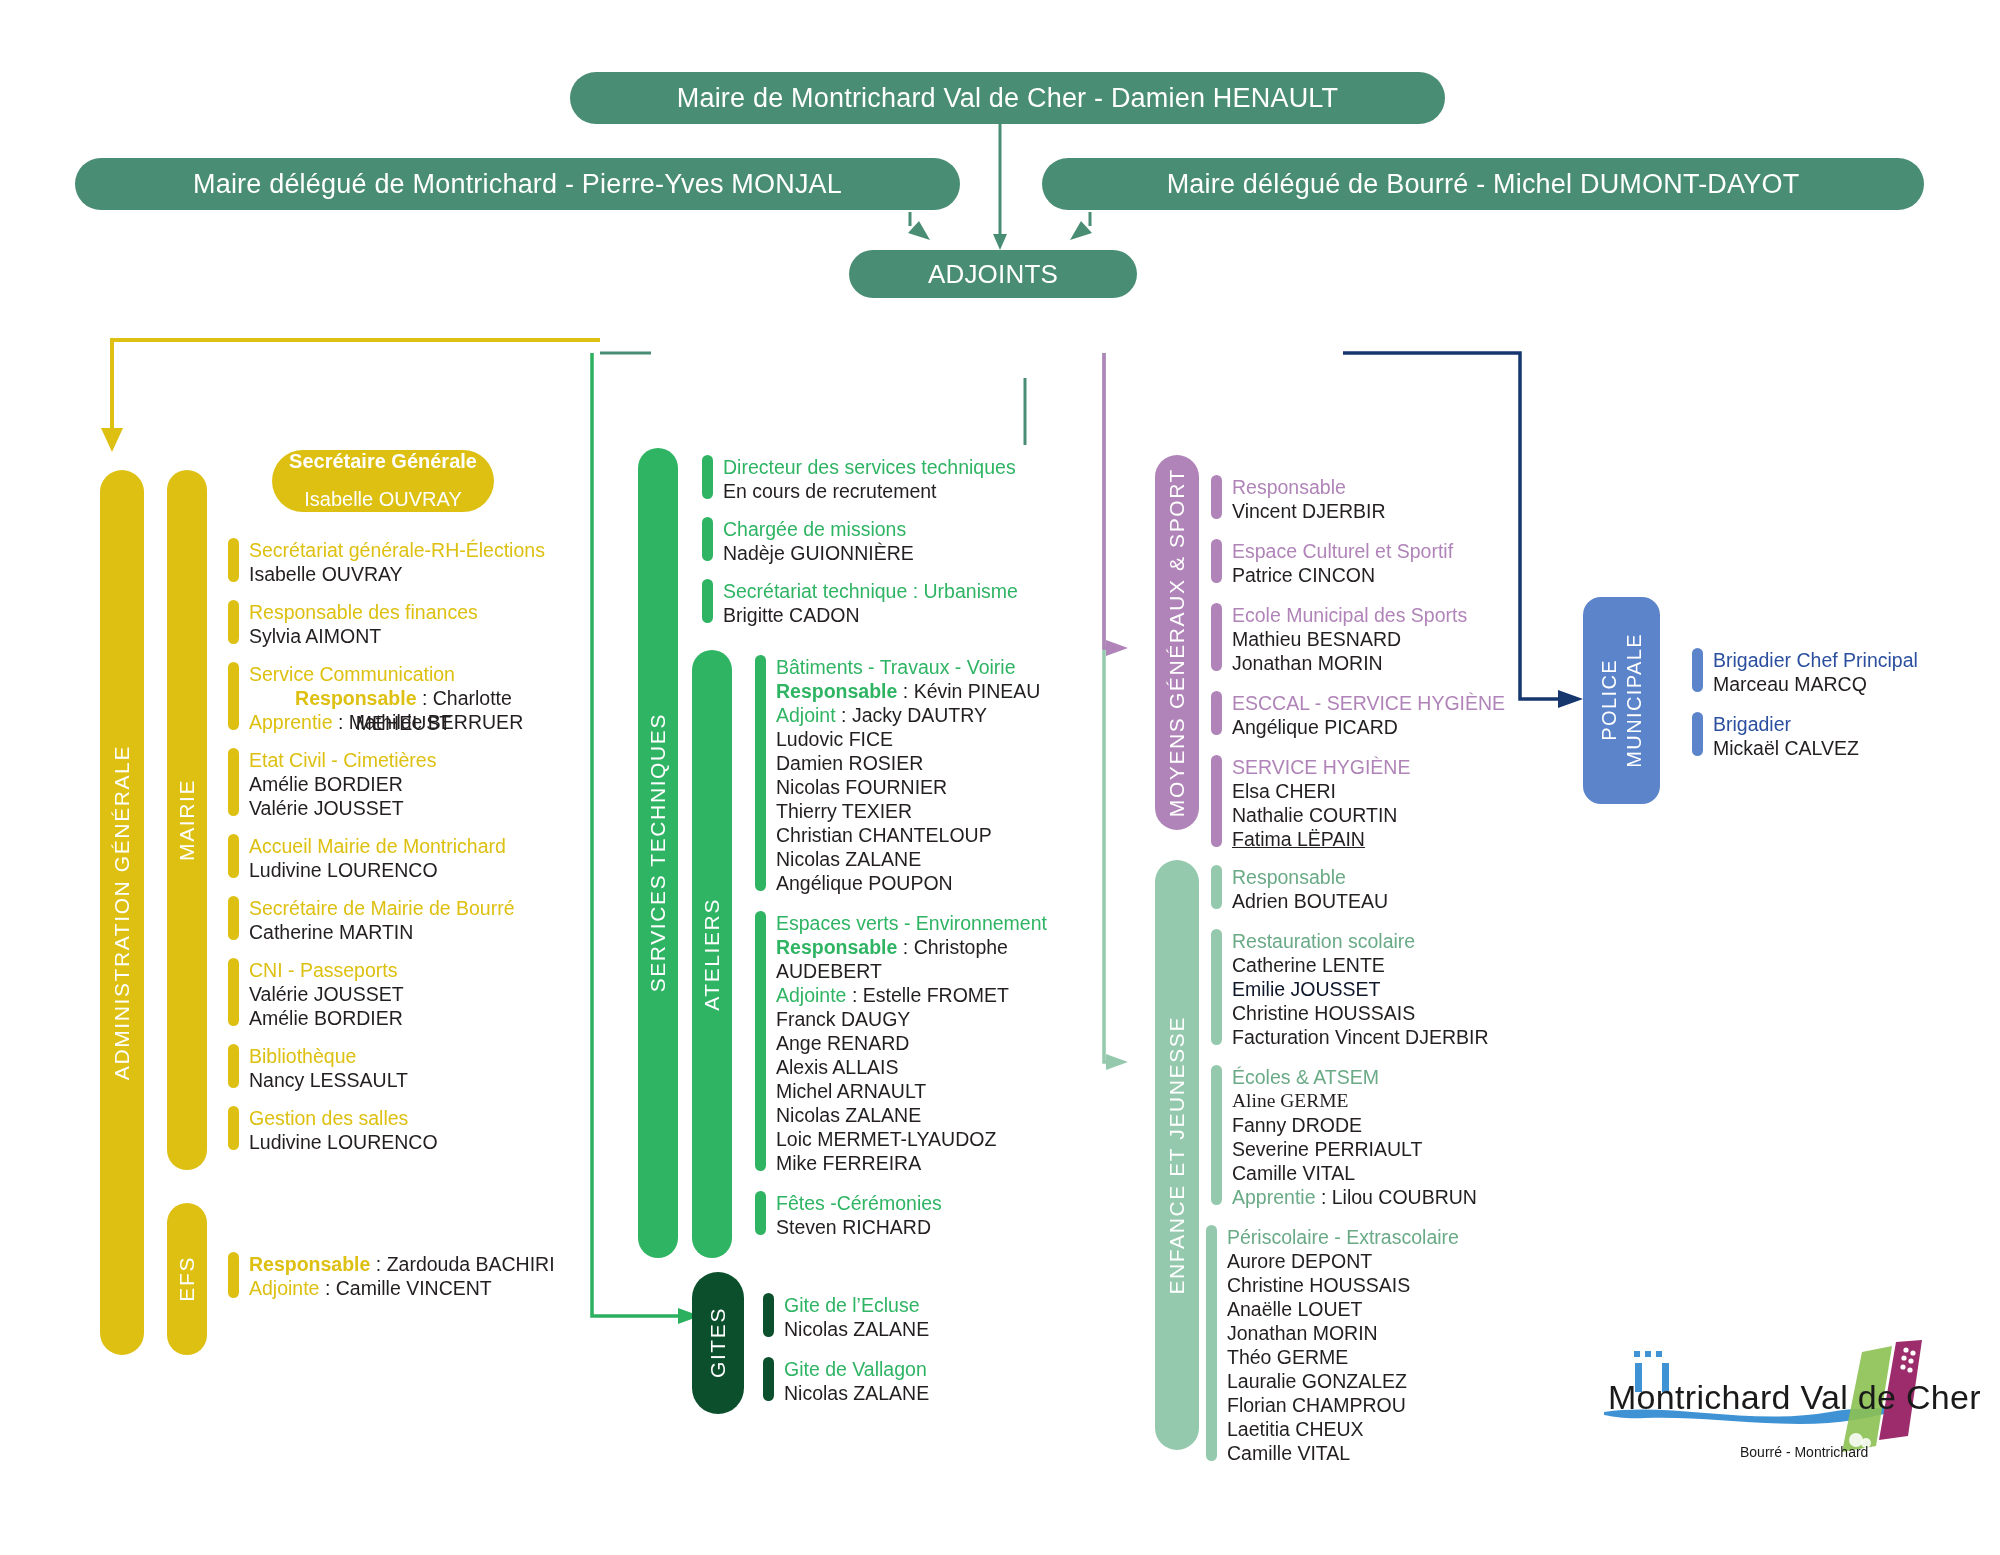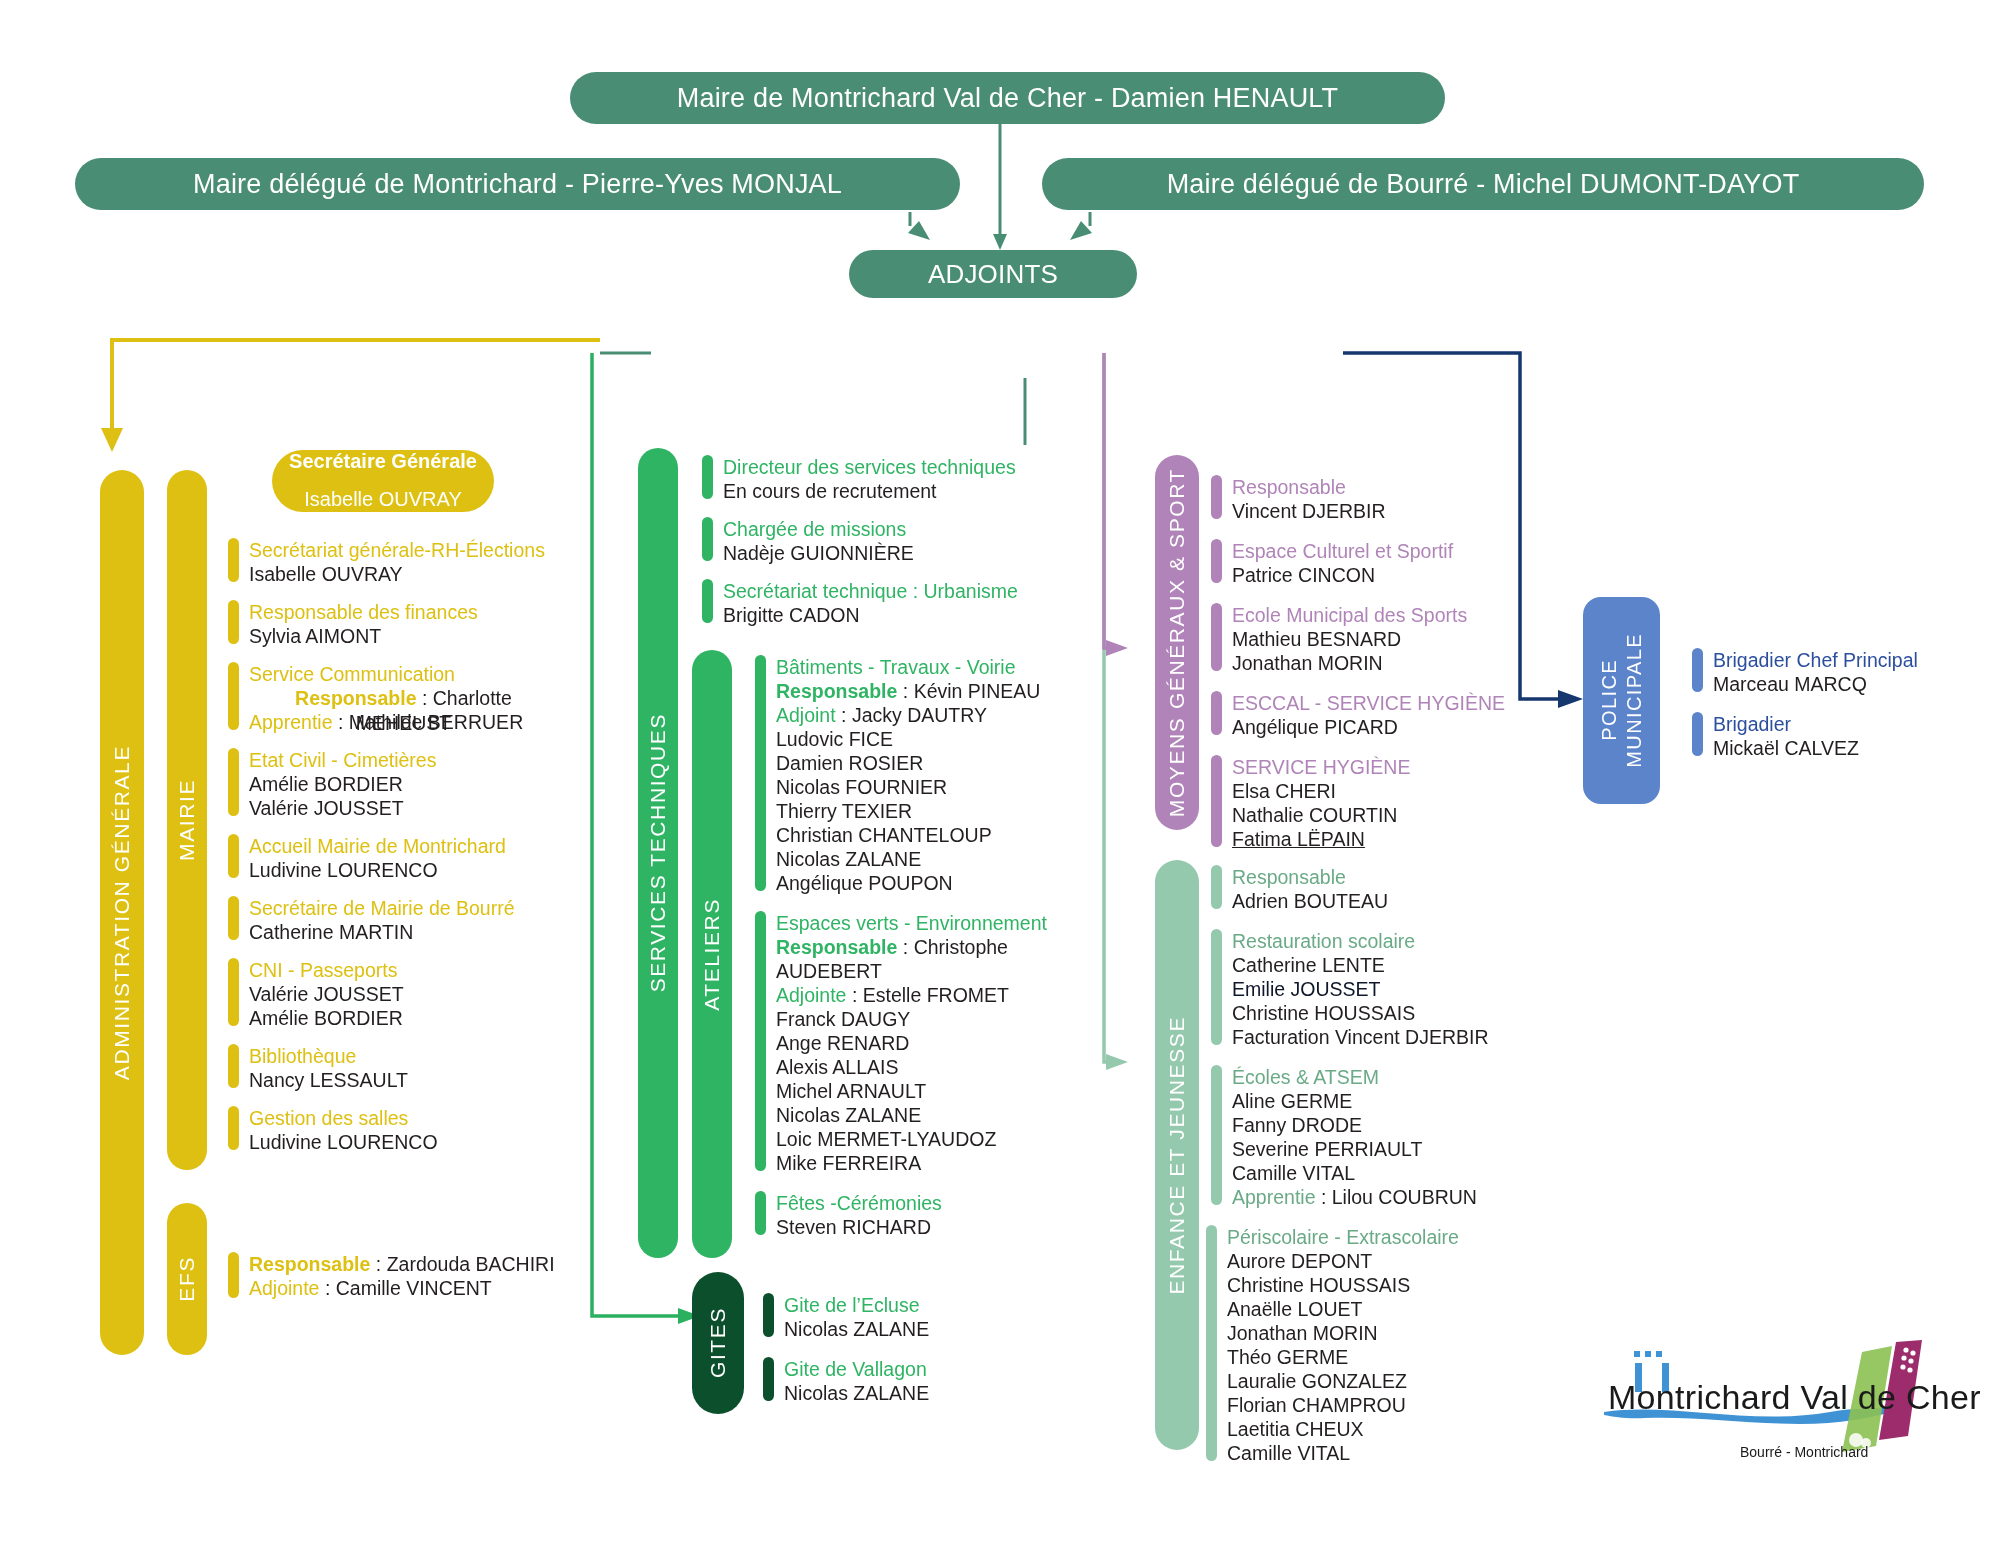--- a/index.html
+++ b/index.html
@@ -380,21 +380,21 @@
           <div class="name" style="height: 24px;"><span style="color:#231f20;">Catherine LENTE</span></div>
           <div class="name" style="height: 24px;"><span style="color:#0f172a;">Emilie JOUSSET</span></div>
           <div class="name" style="height: 24px;"><span style="color:#231f20;">Christine HOUSSAIS</span></div>
           <div class="name" style="height: 24px;"><span style="color:#231f20;">Facturation Vincent DJERBIR</span></div>
         </div>
       </div>
       <div class="grp" style="left: 1211px; top: 1065px; width: 330px;">
         <div class="bar" style="background: rgb(149, 201, 173); height: 140px;"></div>
         <div class="txt">
           <div class="title" style="color: rgb(106, 170, 134); height: 24px;">Écoles &amp; ATSEM</div>
-          <div class="name" style="height: 24px;"><span style="color:#231f20;">Aline GERME</span></div>
+          <div class="name" style="height: 24px; font-family: Liberation Serif, serif;"><span style="color:#231f20;">Aline GERME</span></div>
           <div class="name" style="height: 24px;"><span style="color:#231f20;">Fanny DRODE</span></div>
           <div class="name" style="height: 24px;"><span style="color:#231f20;">Severine PERRIAULT</span></div>
           <div class="name" style="height: 24px;"><span style="color:#231f20;">Camille VITAL</span></div>
           <div class="name" style="height: 24px;"><span style="color:#6aaa86;">Apprentie</span><span style="color:#231f20;"> : Lilou COUBRUN</span></div>
         </div>
       </div>
       <div class="grp" style="left: 1206px; top: 1225px; width: 330px;">
         <div class="bar" style="background: rgb(149, 201, 173); height: 236px;"></div>
         <div class="txt">
           <div class="title" style="color: rgb(106, 170, 134); height: 24px;">Périscolaire - Extrascolaire</div>

